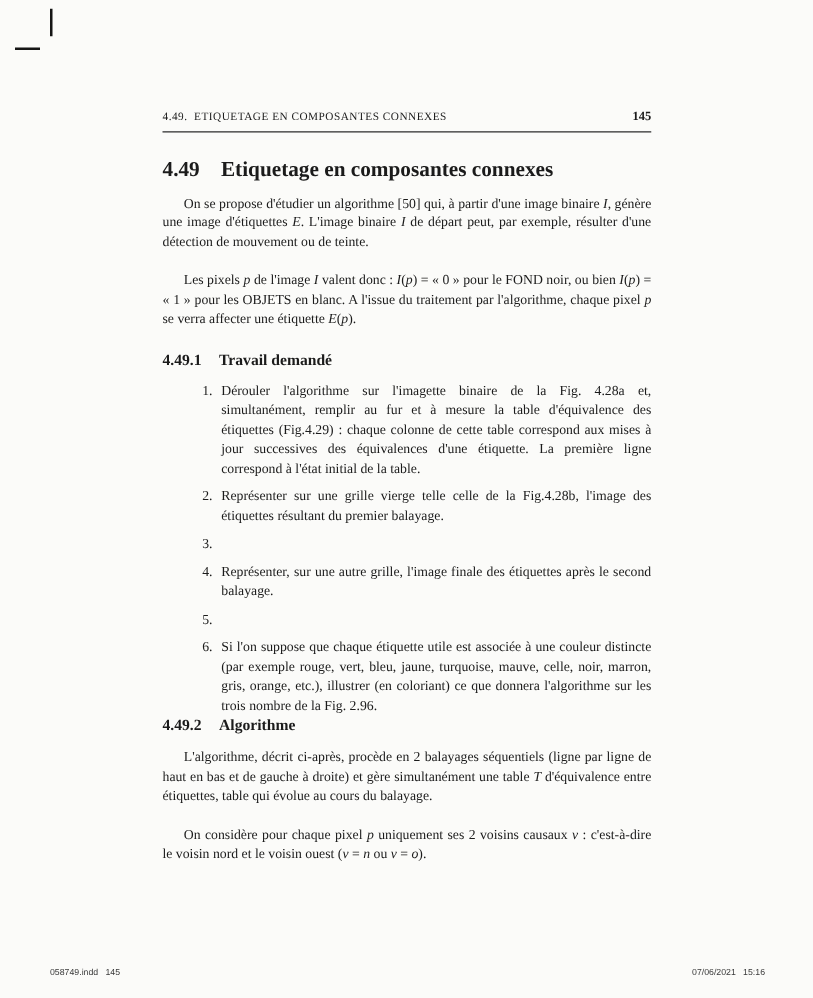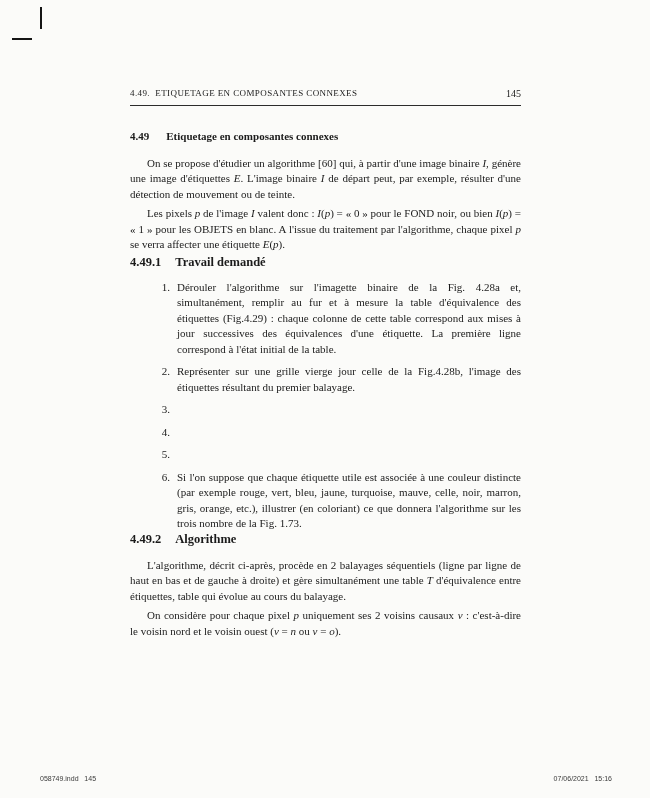--- a/index.html
+++ b/index.html
@@ -28,45 +28,45 @@
   }
 
   .running-head {
     display: flex;
     justify-content: space-between;
     align-items: flex-end;
     border-bottom: 1px solid #2c2c2c;
     padding-bottom: 3px;
   }
   .rh-title { font-size: 9px; letter-spacing: 0.4px; white-space: pre; }
-  .rh-page  { font-size: 10px; }
+  .rh-page  { font-size: 10px; font-weight: bold; }
 
   .intro { margin-top: 15px; padding-left: 33px; }
 
   .section-heading {
     margin-top: 21px;
-    font-size: 11px;
+    font-size: 17px;
     line-height: 18px;
     font-weight: bold;
     text-align: left;
   }
   .section-heading .sec-num { margin-right: 17px; }
 
-  .para { margin-top: 4px; }
+  .para { margin-top: 15px; }
   .para.first { margin-top: 11px; }
   .para.indent { text-indent: 17px; }
 
   .subsection-heading {
     font-size: 12.5px;
     line-height: 15px;
     font-weight: bold;
     text-align: left;
   }
   .subsection-heading .sub-num { margin-right: 14px; }
-  .sub1 { margin-top: 2px; }
+  .sub1 { margin-top: 17px; }
   .sub2 { }
 
   .task-list { list-style: none; margin-top: 10px; }
   .task-item { display: flex; margin-top: 7px; }
   .task-item:first-child { margin-top: 0; }
   .item-num {
     flex: 0 0 auto;
     width: 47px;
     text-align: right;
     padding-right: 7px;
@@ -102,48 +102,49 @@
     <div class="running-head">
       <span class="rh-title">4.49.  ETIQUETAGE EN COMPOSANTES CONNEXES</span>
       <span class="rh-page">145</span>
     </div>
 
 
     <h1 class="section-heading">
       <span class="sec-num">4.49</span><span>Etiquetage en composantes connexes</span>
     </h1>
 
-    <p class="para indent first"><span>On se propose d'étudier un algorithme [60] qui, à partir d'une image binaire </span><span class="seg-i">I</span><span>, génère une image d'étiquettes </span><span class="seg-i">E</span><span>. L'image binaire </span><span class="seg-i">I</span><span> de départ peut, par exemple, résulter d'une détection de mouvement ou de teinte.</span></p>
+    <p class="para indent first"><span>On se propose d'étudier un algorithme [50] qui, à partir d'une image binaire </span><span class="seg-i">I</span><span>, génère une image d'étiquettes </span><span class="seg-i">E</span><span>. L'image binaire </span><span class="seg-i">I</span><span> de départ peut, par exemple, résulter d'une détection de mouvement ou de teinte.</span></p>
     <p class="para indent"><span>Les pixels </span><span class="seg-i">p</span><span> de l'image </span><span class="seg-i">I</span><span> valent donc : </span><span class="seg-i">I</span><span>(</span><span class="seg-i">p</span><span>) = « 0 »  pour le FOND noir, ou bien </span><span class="seg-i">I</span><span>(</span><span class="seg-i">p</span><span>) = « 1 »  pour les OBJETS en blanc. A l'issue du traitement par l'algorithme, chaque pixel </span><span class="seg-i">p</span><span> se verra affecter une étiquette </span><span class="seg-i">E</span><span>(</span><span class="seg-i">p</span><span>).</span></p>
 
     <h2 class="subsection-heading sub1">
       <span class="sub-num">4.49.1</span><span>Travail demandé</span>
     </h2>
 
     <ol class="task-list">
       <li class="task-item">
         <span class="item-num">1.</span>
         <span class="item-text"><span>Dérouler l'algorithme sur l'imagette binaire de la Fig. 4.28a et, </span><span class="seg-b">simultanément</span><span>, remplir </span><span class="seg-b">au fur et à mesure la table</span><span> d'équivalence des étiquettes (Fig.4.29) : chaque colonne de cette table correspond aux mises à jour successives des équivalences d'une étiquette. La première ligne correspond à l'état initial de la table.</span></span>
       </li>
       <li class="task-item">
         <span class="item-num">2.</span>
-        <span class="item-text"><span>Représenter sur une grille vierge jour celle de la Fig.4.28b, l'image des étiquettes résultant du </span><span class="seg-b">premier balayage</span><span>.</span></span>
+        <span class="item-text"><span>Représenter sur une grille vierge telle celle de la Fig.4.28b, l'image des étiquettes résultant du </span><span class="seg-b">premier balayage</span><span>.</span></span>
       </li>
       <li class="task-item">
         <span class="item-num">3.</span>
       </li>
       <li class="task-item">
         <span class="item-num">4.</span>
+        <span class="item-text"><span>Représenter, sur une autre grille, l'image finale des étiquettes après le </span><span class="seg-b">second balayage</span><span>.</span></span>
       </li>
       <li class="task-item">
         <span class="item-num">5.</span>
       </li>
       <li class="task-item">
         <span class="item-num">6.</span>
-        <span class="item-text"><span>Si l'on suppose que chaque étiquette utile est associée à une couleur distincte (par exemple rouge, vert, bleu, jaune, turquoise, mauve, celle, noir, marron, gris, orange, etc.), illustrer (en coloriant) ce que donnera l'algorithme sur les </span><span class="seg-b">trois nombre</span><span> de la Fig. 1.73.</span></span>
+        <span class="item-text"><span>Si l'on suppose que chaque étiquette utile est associée à une couleur distincte (par exemple rouge, vert, bleu, jaune, turquoise, mauve, celle, noir, marron, gris, orange, etc.), illustrer (en coloriant) ce que donnera l'algorithme sur les </span><span class="seg-b">trois nombre</span><span> de la Fig. 2.96.</span></span>
       </li>
     </ol>
 
     <h2 class="subsection-heading sub2">
       <span class="sub-num">4.49.2</span><span>Algorithme</span>
     </h2>
 
     <p class="para indent first"><span>L'algorithme, décrit ci-après, procède en </span><span class="seg-b">2 balayages séquentiels</span><span> (ligne par ligne de haut en bas et de gauche à droite) et gère simultanément une table </span><span class="seg-i">T</span><span> d'équivalence entre étiquettes, table qui évolue au cours du balayage.</span></p>
     <p class="para indent"><span>On considère pour chaque pixel </span><span class="seg-i">p</span><span> </span><span class="seg-b">uniquement ses 2 voisins causaux</span><span> </span><span class="seg-i">v</span><span> : c'est-à-dire le voisin </span><span class="seg-b">nord</span><span> et le voisin </span><span class="seg-b">ouest</span><span> (</span><span class="seg-i">v</span><span> = </span><span class="seg-i">n</span><span> ou </span><span class="seg-i">v</span><span> = </span><span class="seg-i">o</span><span>).</span></p>
 

